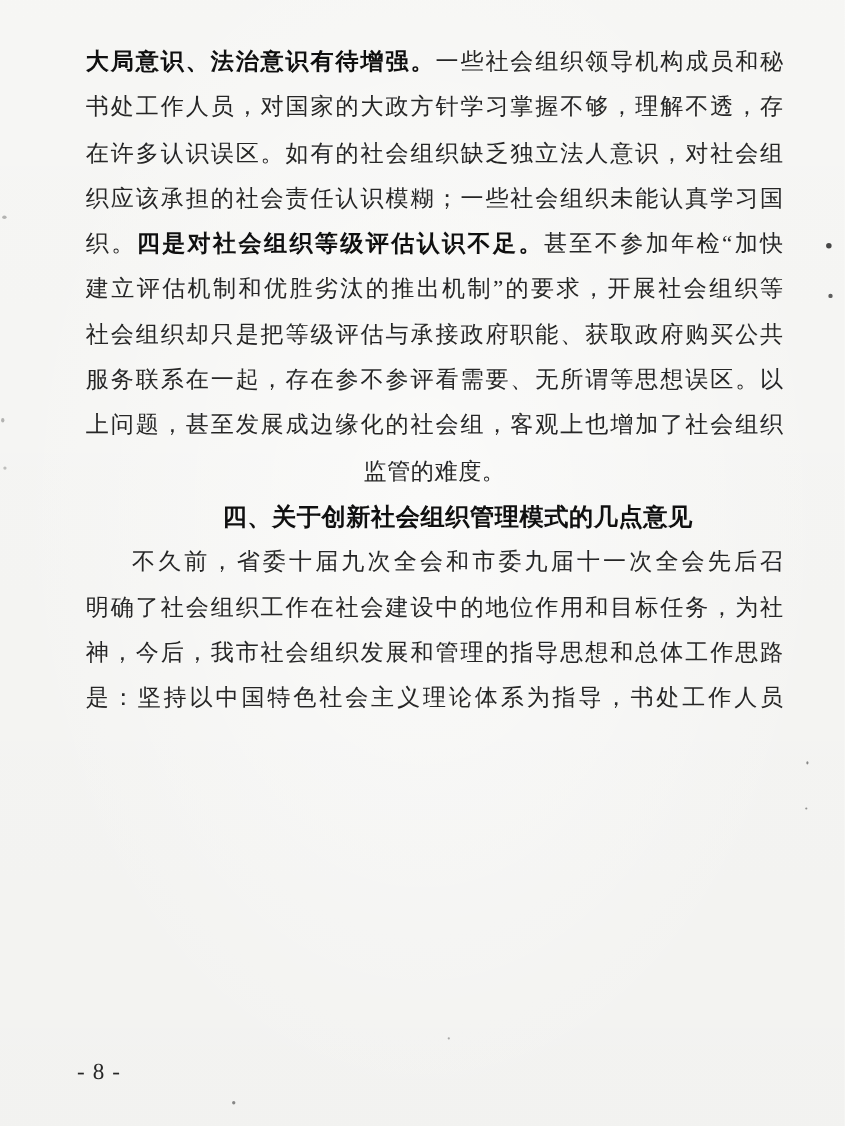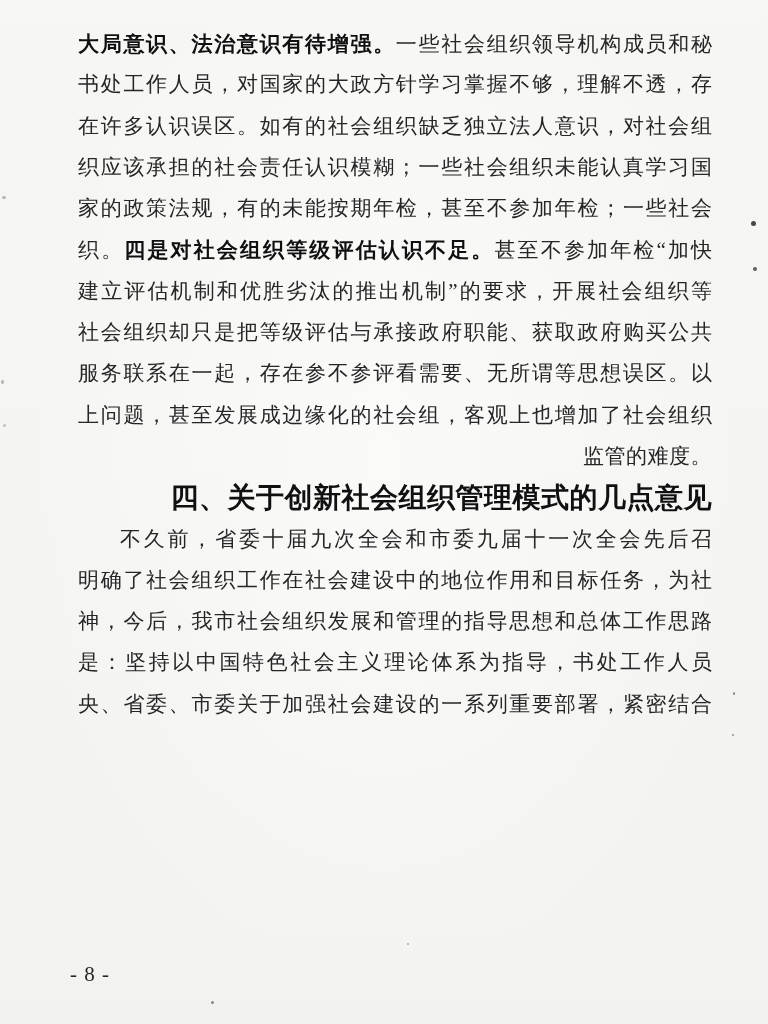--- a/index.html
+++ b/index.html
@@ -19,45 +19,45 @@
     position: absolute;
     inset: 0;
     background:
       radial-gradient(ellipse at 50% 45%, rgba(255,255,255,0.55) 0%, rgba(0,0,0,0.0) 70%),
       linear-gradient(180deg, rgba(0,0,0,0.015), rgba(0,0,0,0.03));
     pointer-events: none;
   }
   .text-block {
     position: absolute;
     left: 78px;
-    top: 23px;
+    top: 36px;
     width: 634px;
   }
   .line {
     height: 41.3px;
     line-height: 41.3px;
     font-size: 21px;
     color: var(--ink, #262626);
-    text-align: right;
+    text-align: center;
     overflow: hidden;
     letter-spacing: 0.5px;
   }
   .line.justify {
     text-align: justify;
     text-align-last: justify;
     letter-spacing: 0;
   }
   .line.indent {
     padding-left: 42px;
     width: 592px;
   }
   .line.heading {
     font-family: "Liberation Sans", "DejaVu Sans", sans-serif;
     font-weight: 700;
-    font-size: 28px;
+    font-size: 22px;
     color: var(--bold-ink, #101010);
   }
   .seg-bold {
     font-family: "Liberation Sans", "DejaVu Sans", sans-serif;
     font-weight: 700;
     color: var(--bold-ink, #101010);
   }
   .seg-reg {
     font-weight: 400;
   }
@@ -80,33 +80,31 @@
 </head>
 <body>
 
 <div class="scan-surface"></div>
 
 <div class="text-block">
     <div class="line justify"><span class="seg-bold">大局意识、法治意识有待增强。</span><span class="seg-reg">一些社会组织领导机构成员和秘</span></div>
     <div class="line justify"><span class="seg-reg">书处工作人员，对国家的大政方针学习掌握不够，理解不透，存</span></div>
     <div class="line justify"><span class="seg-reg">在许多认识误区。如有的社会组织缺乏独立法人意识，对社会组</span></div>
     <div class="line justify"><span class="seg-reg">织应该承担的社会责任认识模糊；一些社会组织未能认真学习国</span></div>
-    <div class="line justify"><span class="seg-reg">家的政策法规，有的未能按期年检，甚至不参加年检；一些社会</span></div>
     <div class="line justify"><span class="seg-reg">织。</span><span class="seg-bold">四是对社会组织等级评估认识不足。</span><span class="seg-reg">甚至不参加年检“加快</span></div>
     <div class="line justify"><span class="seg-reg">建立评估机制和优胜劣汰的推出机制”的要求，开展社会组织等</span></div>
     <div class="line justify"><span class="seg-reg">社会组织却只是把等级评估与承接政府职能、获取政府购买公共</span></div>
     <div class="line justify"><span class="seg-reg">服务联系在一起，存在参不参评看需要、无所谓等思想误区。以</span></div>
     <div class="line justify"><span class="seg-reg">上问题，甚至发展成边缘化的社会组，客观上也增加了社会组织</span></div>
     <div class="line"><span class="seg-reg">监管的难度。</span></div>
     <div class="line indent heading"><span class="seg-bold">四、关于创新社会组织管理模式的几点意见</span></div>
     <div class="line justify indent"><span class="seg-reg">不久前，省委十届九次全会和市委九届十一次全会先后召</span></div>
     <div class="line justify"><span class="seg-reg">明确了社会组织工作在社会建设中的地位作用和目标任务，为社</span></div>
     <div class="line justify"><span class="seg-reg">神，今后，我市社会组织发展和管理的指导思想和总体工作思路</span></div>
     <div class="line justify"><span class="seg-reg">是：坚持以中国特色社会主义理论体系为指导，书处工作人员</span></div>
-    <div class="line justify"><span class="seg-reg">央、省委、市委关于加强社会建设的一系列重要部署，紧密结合</span></div>
   </div>
 
 <div class="page-number">- 8 -</div>
 
 <div class="speck" style="left: 751px; top: 221px; width: 5px; height: 5px; opacity: 0.8;"></div>
 <div class="speck" style="left: 753px; top: 267px; width: 4px; height: 4px; opacity: 0.7;"></div>
 <div class="speck" style="left: 733px; top: 692px; width: 2px; height: 3px; opacity: 0.5;"></div>
 <div class="speck" style="left: 732px; top: 734px; width: 2px; height: 2px; opacity: 0.45;"></div>
 <div class="speck" style="left: 211px; top: 1001px; width: 3px; height: 3px; opacity: 0.5;"></div>
 <div class="speck" style="left: 407px; top: 943px; width: 2px; height: 2px; opacity: 0.35;"></div>

